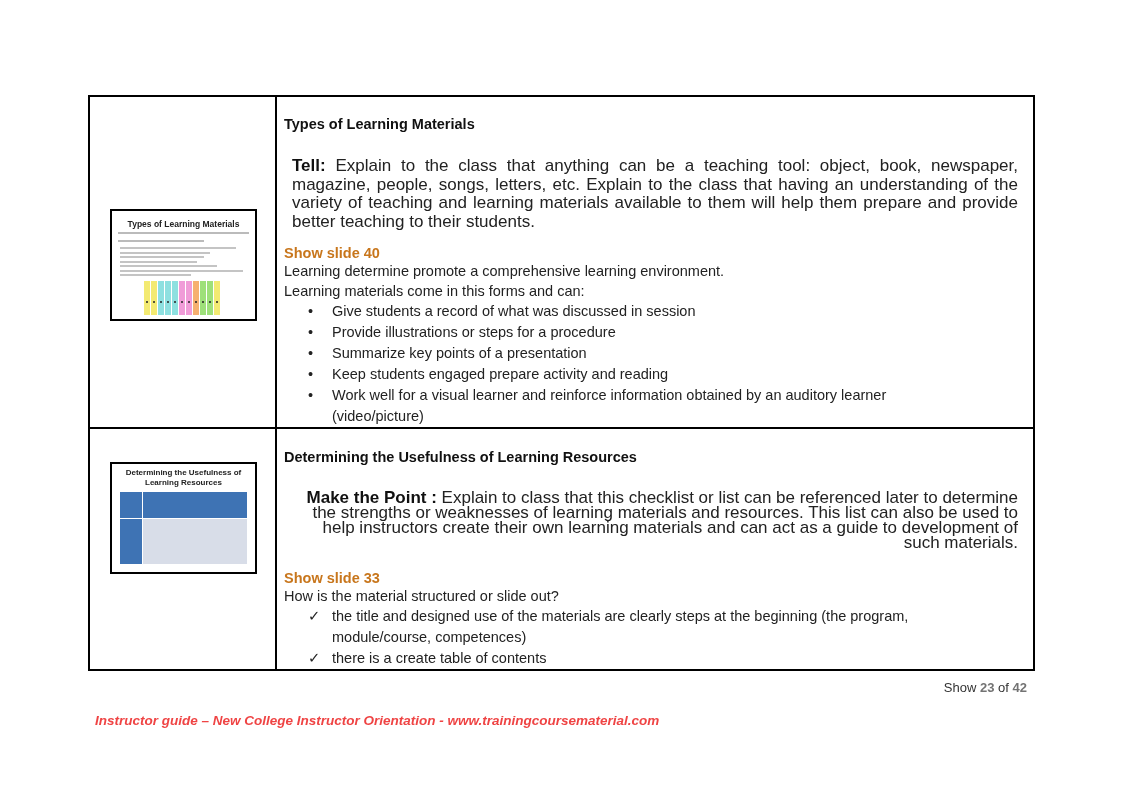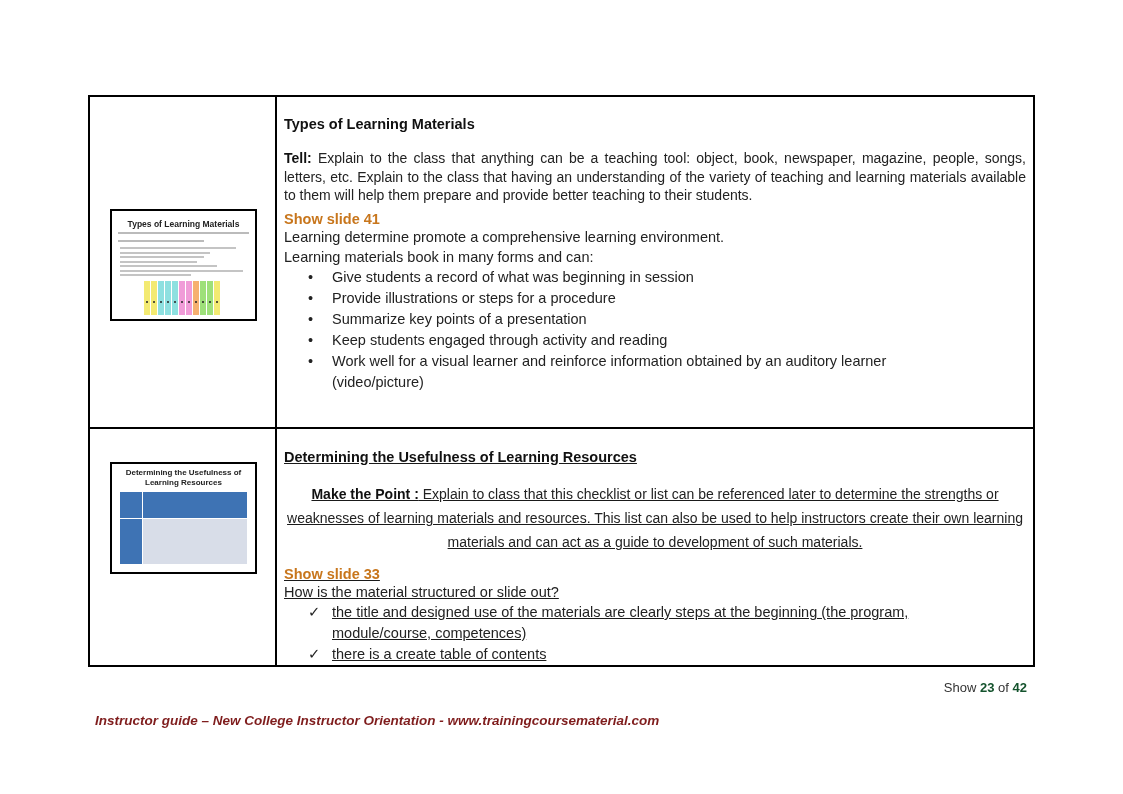--- a/index.html
+++ b/index.html
@@ -7,21 +7,21 @@
          font-family: "Liberation Sans", sans-serif; color: #1a1a1a; }
   .page { position: absolute; left: 0; top: 0; width: 1123px; height: 794px; }
 
   table.guide { position: absolute; left: 88px; top: 95px; width: 947px;
                 border-collapse: collapse; table-layout: fixed; }
   table.guide td { border: 2px solid #000; vertical-align: top; padding: 0; }
   td.thumb-cell { width: 185px; }
   td.text-cell { padding: 0 7px 0 7px !important; }
 
   .row1 td { height: 330px; border-radius: 9px; }
-  .row2 td { height: 236px; text-decoration: underline; }
+  .row2 td { height: 236px; }
 
   .thumb-wrap { position: relative; }
   .slide { position: absolute; border: 2px solid #000; background: #fff; overflow: hidden; }
 
   
   .s32 { left: 20px; top: 112px; width: 143px; height: 108px; }
   .s32 .st { font-weight: bold; font-size: 8.5px; text-align: center; margin-top: 8px; color: #222; }
   .s32 .ln { height: 2px; background: #bbb; margin: 3px 6px 0 6px; }
   .s32 .ln.short { width: 60%; }
   .s32 .blist { margin: 5px 6px 0 8px; }
@@ -34,31 +34,31 @@
   .s33 { left: 20px; top: 33px; width: 143px; height: 108px; }
   .s33 .st { font-weight: bold; font-size: 8px; text-align: center; margin-top: 4px; line-height: 10px; color: #222; }
   .s33 .grid { position: absolute; left: 8px; top: 28px; width: 127px; height: 72px; }
   .s33 .hdr { display: flex; height: 26px; }
   .s33 .c1 { width: 22px; background: #3e73b4; margin-right: 1px; }
   .s33 .c2 { flex: 1; background: #3e73b4; }
   .s33 .body { display: flex; height: 45px; margin-top: 1px; }
   .s33 .body .c2 { background: #d8dde8; }
 
   .text-cell h3 { font-size: 14.5px; font-weight: bold; margin: 0; color: #111; }
-  .para { font-size: 14px; line-height: 18.5px; margin: 0; text-align: justify; color: #222; }
+  .para { font-size: 17px; line-height: 18.5px; margin: 8px; text-align: justify; color: #222; }
   .para b { color: #111; }
   .orange { color: #c8761c; font-weight: bold; font-size: 14.5px; }
   .line { font-size: 14.5px; line-height: 20px; color: #222; }
   ul.bul { list-style: none; margin: 0; padding: 0; }
   ul.bul li { font-size: 14.5px; line-height: 21px; position: relative; padding-left: 48px; color: #222; }
   ul.bul li .mk { position: absolute; left: 24px; top: 0; }
 
   .footer-page { position: absolute; right: 96px; top: 680px; font-size: 13px; color: #333; }
-  .footer-page b { color: #14532d; }
-  .footer-guide { position: absolute; left: 95px; top: 713px; font-size: 13.5px; font-weight: bold; font-style: italic; color: #7f1d1d; }
+  .footer-page b { color: #737373; }
+  .footer-guide { position: absolute; left: 95px; top: 713px; font-size: 13.5px; font-weight: bold; font-style: italic; color: #ef4444; }
 </style>
 </head>
 <body>
 
 <div class="page">
   <table class="guide">
     <tbody>
         <tr class="row1">
       <td class="thumb-cell">
         <div class="thumb-wrap">
@@ -90,28 +90,28 @@
                 </div>
           </div>
         </div>
       </td>
       <td class="text-cell">
         <div style="height:19px"></div>
         <h3>Types of Learning Materials</h3>
         <div style="height:17px"></div>
         <p class="para"><b>Tell:</b><span> Explain to the class that anything can be a teaching tool: object, book, newspaper, magazine, people, songs, letters, etc. Explain to the class that having an understanding of the variety of teaching and learning materials available to them will help them prepare and provide better teaching to their students.</span></p>
         <div style="height:6px"></div>
-        <div class="orange">Show slide 41</div>
+        <div class="orange">Show slide 40</div>
         <div class="line">Learning determine promote a comprehensive learning environment.</div>
-        <div class="line">Learning materials book in many forms and can:</div>
+        <div class="line">Learning materials come in this forms and can:</div>
         <ul class="bul">
-          <li><span class="mk">•</span><span>Give students a record of what was beginning in session</span></li>
+          <li><span class="mk">•</span><span>Give students a record of what was discussed in session</span></li>
           <li><span class="mk">•</span><span>Provide illustrations or steps for a procedure</span></li>
           <li><span class="mk">•</span><span>Summarize key points of a presentation</span></li>
-          <li><span class="mk">•</span><span>Keep students engaged through activity and reading</span></li>
+          <li><span class="mk">•</span><span>Keep students engaged prepare activity and reading</span></li>
           <li style="padding-right:80px"><span class="mk">•</span><span>Work well for a visual learner and reinforce information obtained by an auditory learner (video/picture)</span></li>
         </ul>
       </td>
     </tr>
     <tr class="row2">
       <td class="thumb-cell">
         <div class="thumb-wrap">
           <div class="slide s33">
             <div class="st" style="padding:0 10px">Determining the Usefulness of Learning Resources</div>
             <div class="grid">
@@ -124,21 +124,21 @@
                     <div class="c2"></div>
                   </div>
             </div>
           </div>
         </div>
       </td>
       <td class="text-cell">
         <div style="height:20px"></div>
         <h3>Determining the Usefulness of Learning Resources</h3>
         <div style="height:17px"></div>
-        <p class="para" style="text-align:center; line-height:24px"><b>Make the Point :</b><span> Explain to class that this checklist or list can be referenced later to determine the strengths or weaknesses of learning materials and resources. This list can also be used to help instructors create their own learning materials and can act as a guide to development of such materials.</span></p>
+        <p class="para" style="text-align:right; line-height:15px"><b>Make the Point :</b><span> Explain to class that this checklist or list can be referenced later to determine the strengths or weaknesses of learning materials and resources. This list can also be used to help instructors create their own learning materials and can act as a guide to development of such materials.</span></p>
         <div style="height:12px"></div>
         <div class="orange">Show slide 33</div>
         <div class="line">How is the material structured or slide out?</div>
         <ul class="bul">
           <li style="padding-right:40px"><span class="mk">✓</span><span>the title and designed use of the materials are clearly steps at the beginning (the program, module/course, competences)</span></li>
           <li><span class="mk">✓</span><span>there is a create table of contents</span></li>
         </ul>
       </td>
     </tr>
   </tbody>

